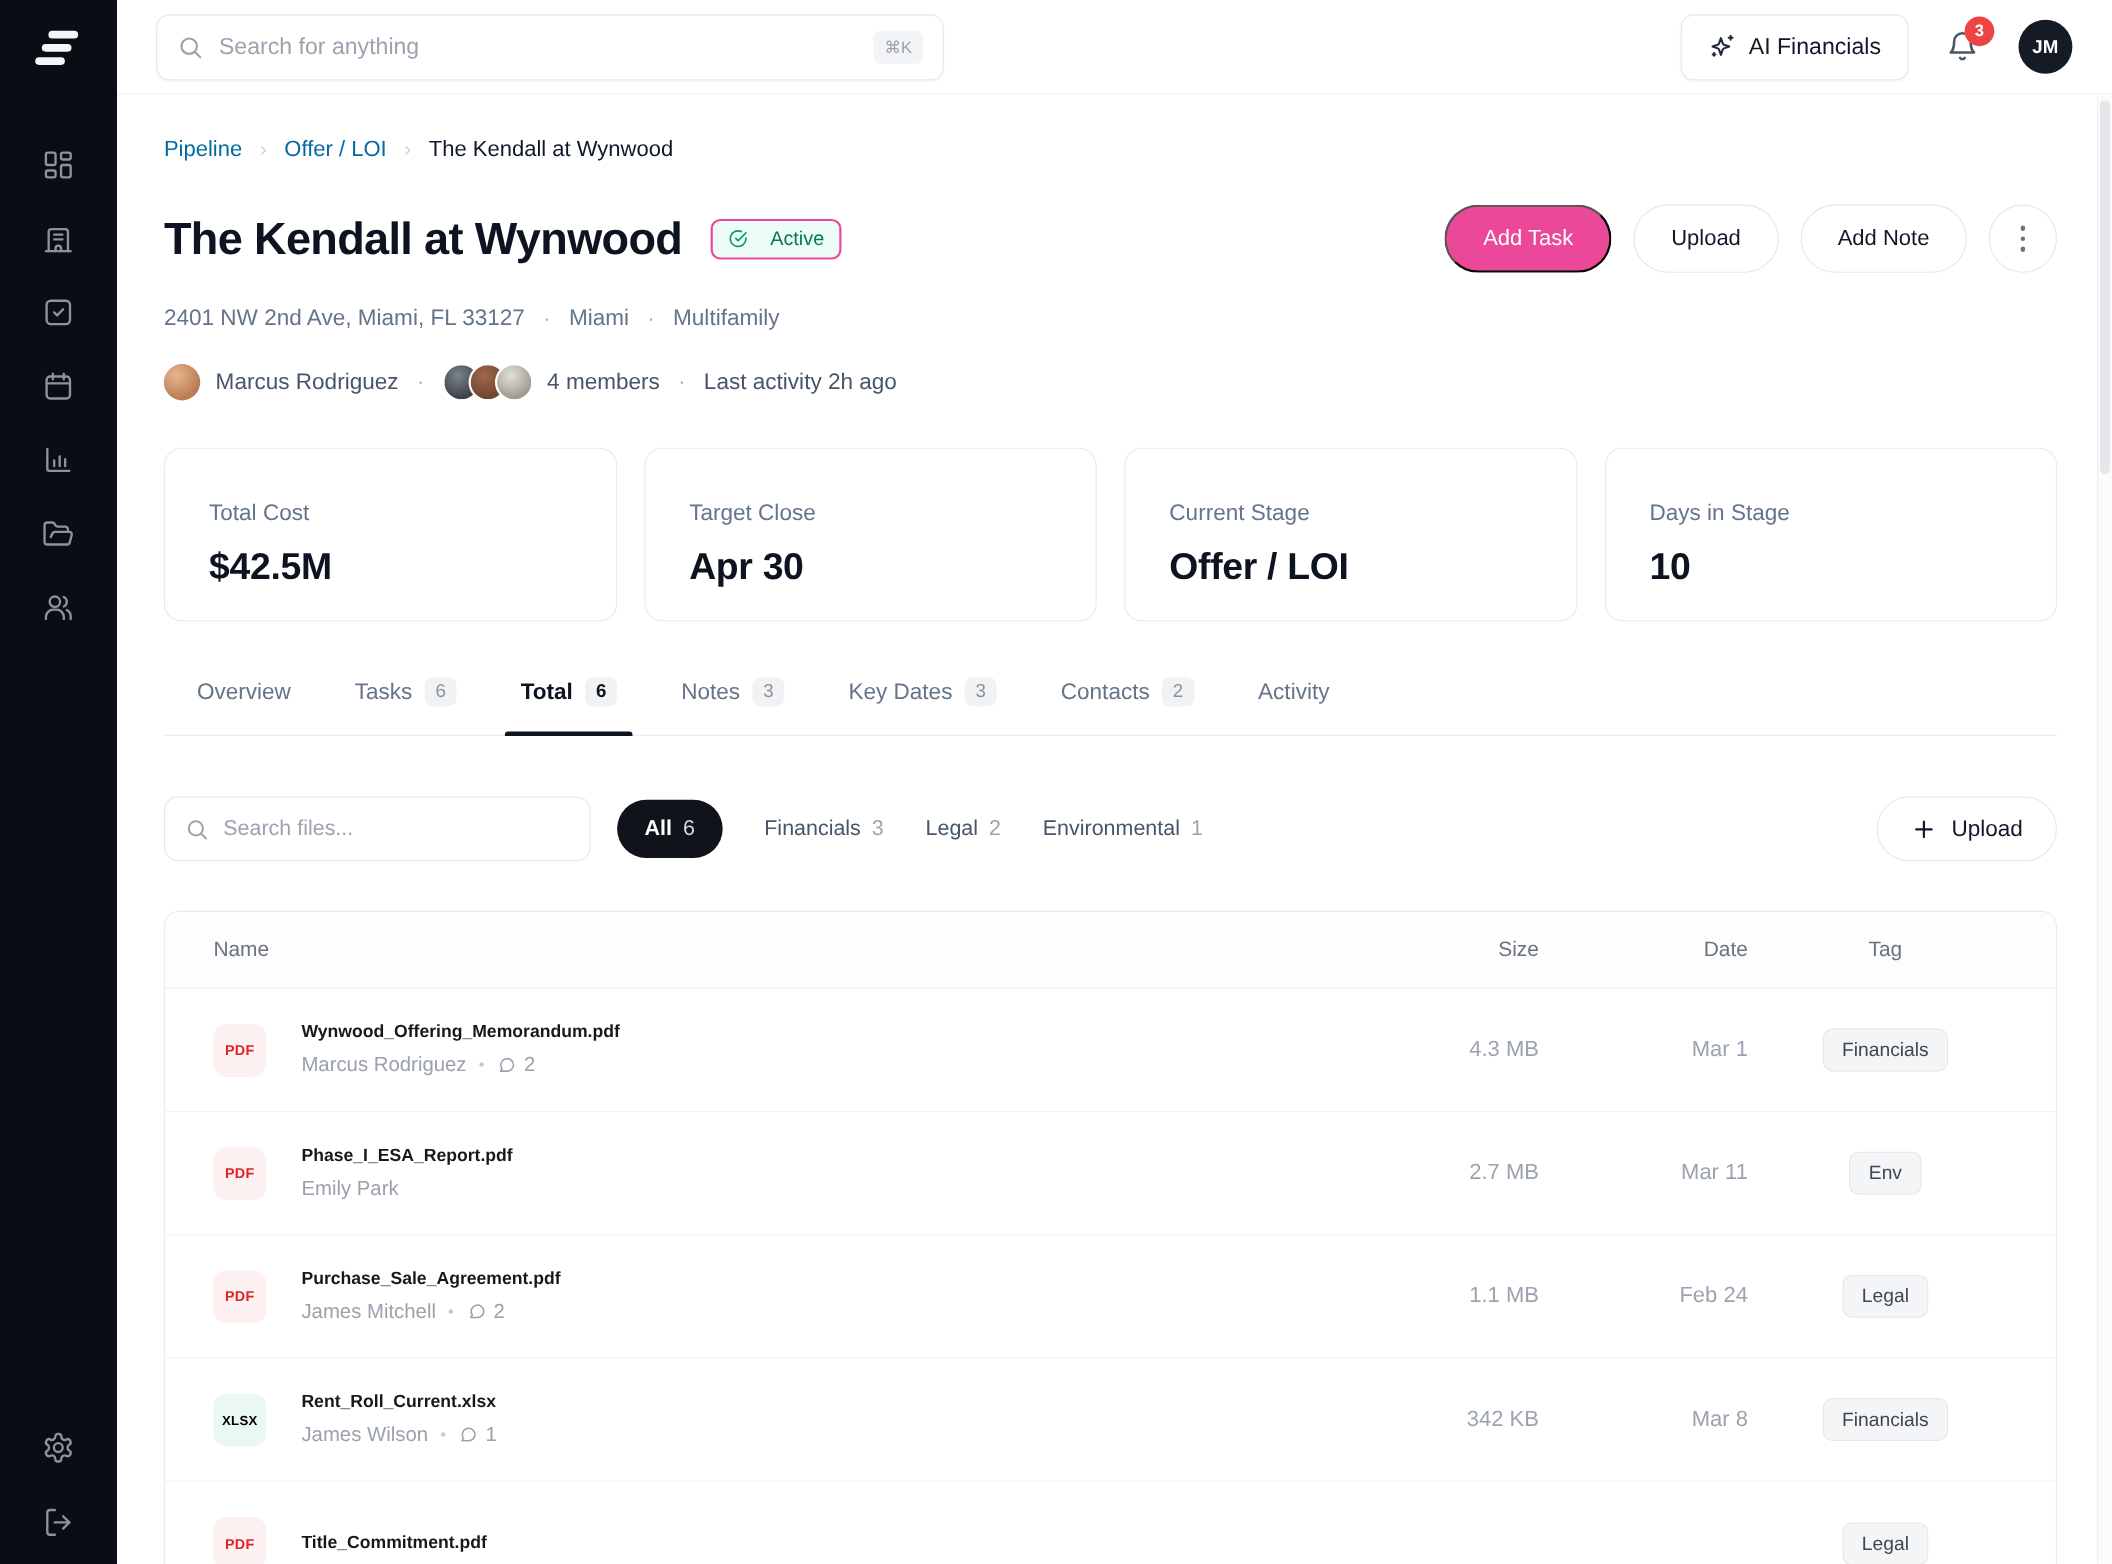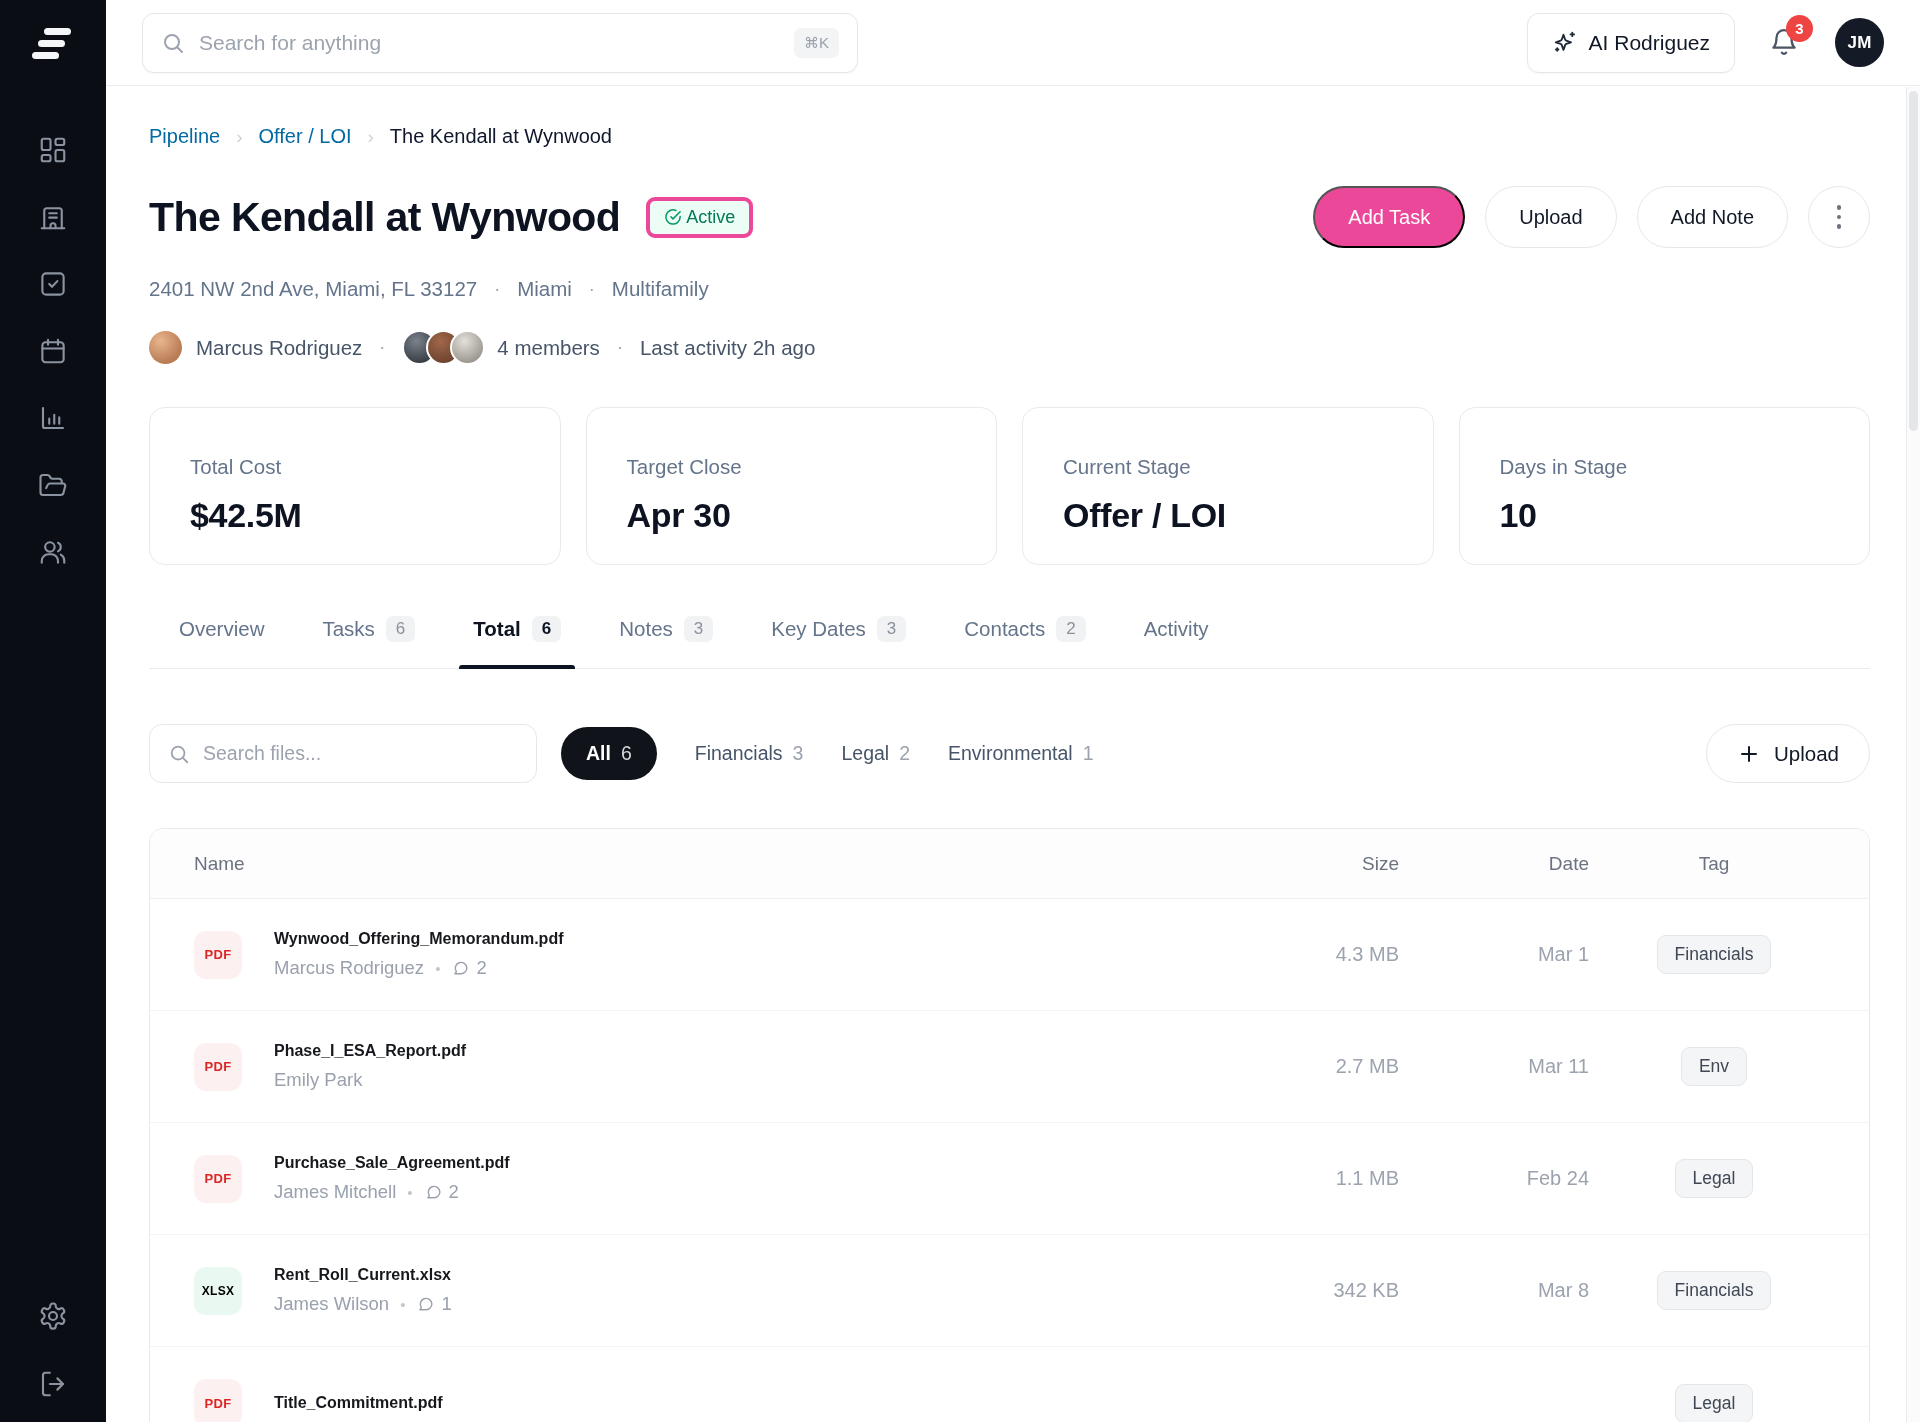--- a/index.html
+++ b/index.html
@@ -48,21 +48,21 @@
   
   .content { padding:0 50px 0 43px; }
   .breadcrumb { margin-top:39px; display:flex; align-items:center; gap:16px; font-size:20px; }
   .crumb { color:#0369a1; cursor:pointer; }
   .crumb-sep { color:#cbd2da; font-size:19px; }
   .crumb-current { color:#0f172a; font-weight:500; }
 
   .title-row { margin-top:38px; display:flex; align-items:center; }
   .title-left { display:flex; align-items:center; gap:26px; }
   .deal-title { font-size:41px; font-weight:700; letter-spacing:-.6px; color:#0d1320; }
-  .status-badge { display:flex; align-items:center; gap:4px; background:#ecfdf5; border:4px solid #ec4899;
+  .status-badge { display:flex; align-items:center; gap:20px; background:#ecfdf5; border:2px solid #ec4899;
     border-radius:9px; padding:6px 14px; font-size:18px; font-weight:500; color:#047857; }
   .status-badge svg { width:18px; height:18px; stroke:#059669; stroke-width:2; fill:none; stroke-linecap:round; stroke-linejoin:round; }
   .title-actions { margin-left:auto; display:flex; align-items:center; gap:20px; }
   .btn { height:62px; border-radius:32px; display:flex; align-items:center; justify-content:center;
     font-size:20px; font-weight:500; cursor:pointer; padding:0 33px; }
   .btn-dark { background:#ec4899; color:#fff; }
   .btn-light { background:#fff; color:#111827; border:1px solid #e5e7eb; }
   .btn-kebab { width:62px; height:62px; border-radius:50%; border:1px solid #e5e7eb; background:#fff;
     display:flex; flex-direction:column; align-items:center; justify-content:center; gap:5px; cursor:pointer; padding:0; }
   .btn-kebab i { width:4.5px; height:4.5px; border-radius:50%; background:#6b7280; }
@@ -222,21 +222,21 @@
       <span class="search-ph">Search for anything</span>
       <span class="kbd">⌘K</span>
     </div>
     <div class="top-right">
       <button class="ai-btn">
         <svg viewBox="0 0 24 24">
             <path d="M11 4.5l1.6 4.6a1.8 1.8 0 0 0 1.1 1.1l4.6 1.6-4.6 1.6a1.8 1.8 0 0 0-1.1 1.1L11 19.1l-1.6-4.6a1.8 1.8 0 0 0-1.1-1.1l-4.6-1.6 4.6-1.6a1.8 1.8 0 0 0 1.1-1.1L11 4.5z"></path>
             <path d="M19.5 2.5v3.4M21.2 4.2h-3.4"></path>
             <path d="M5 17.5v2.4M6.2 18.7H3.8"></path>
           </svg>
-        <span>AI Rodriguez</span>
+        <span>AI Financials</span>
       </button>
       <div class="bell-wrap">
         <svg viewBox="0 0 24 24">
             <path d="M6 8.5a6 6 0 0 1 12 0c0 6.3 2.5 8 2.5 8h-17s2.5-1.7 2.5-8"></path>
             <path d="M10.3 20.5a2 2 0 0 0 3.4 0"></path>
           </svg>
         <span class="notif-badge">3</span>
       </div>
       <div class="avatar-jm">JM</div>
     </div>

